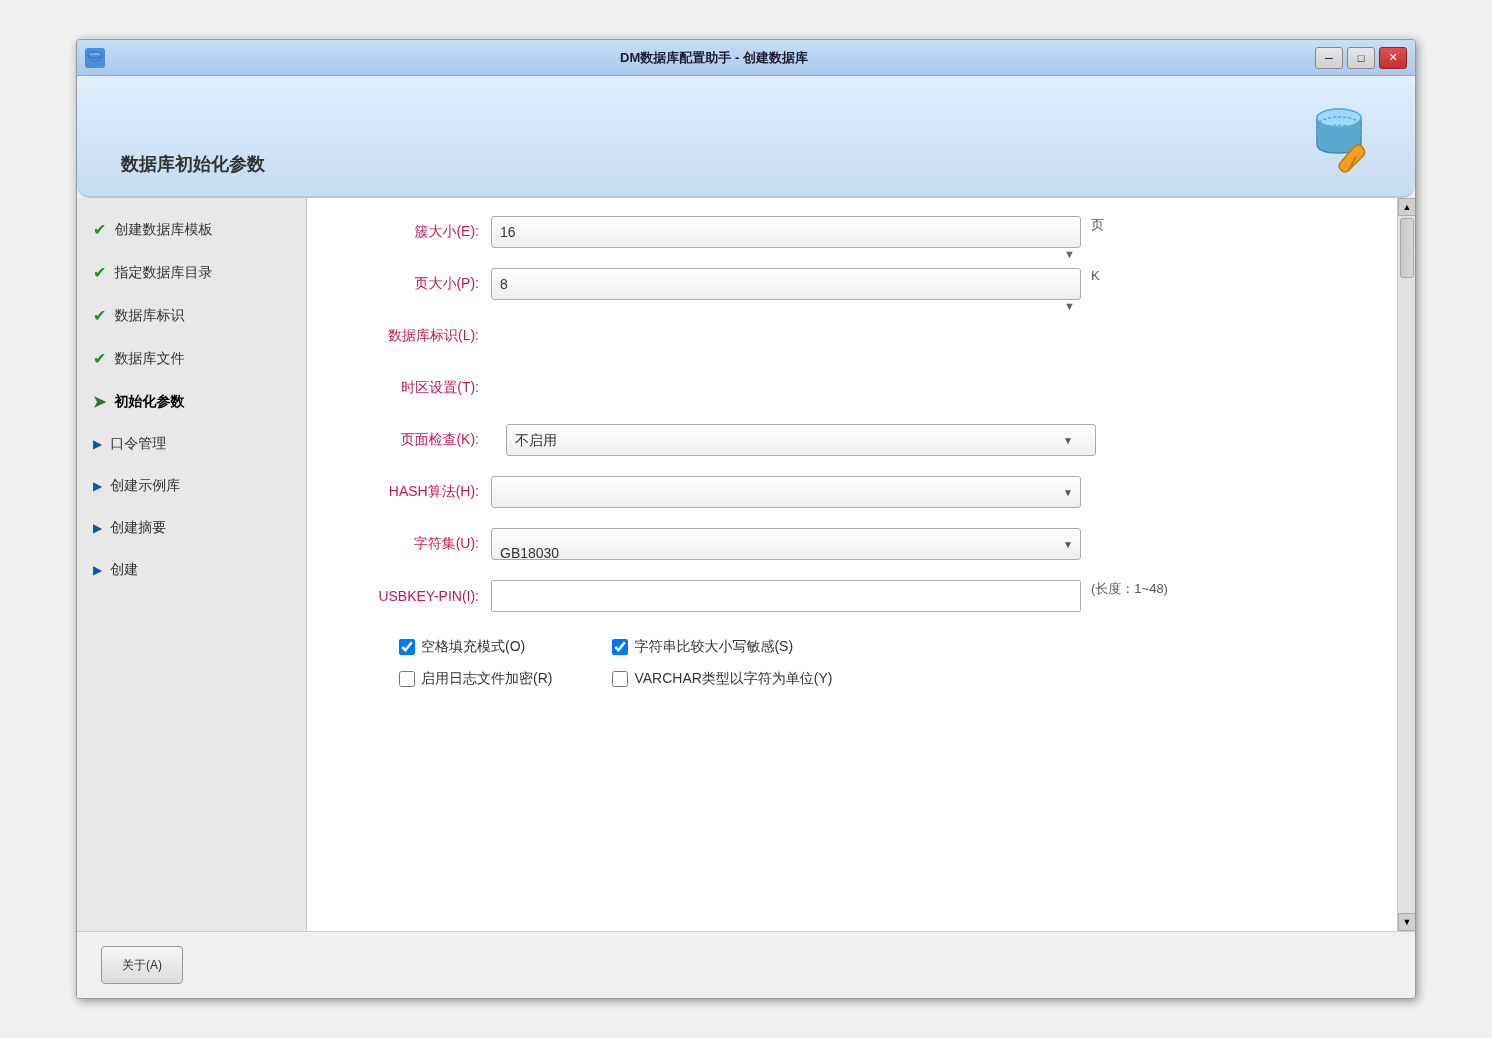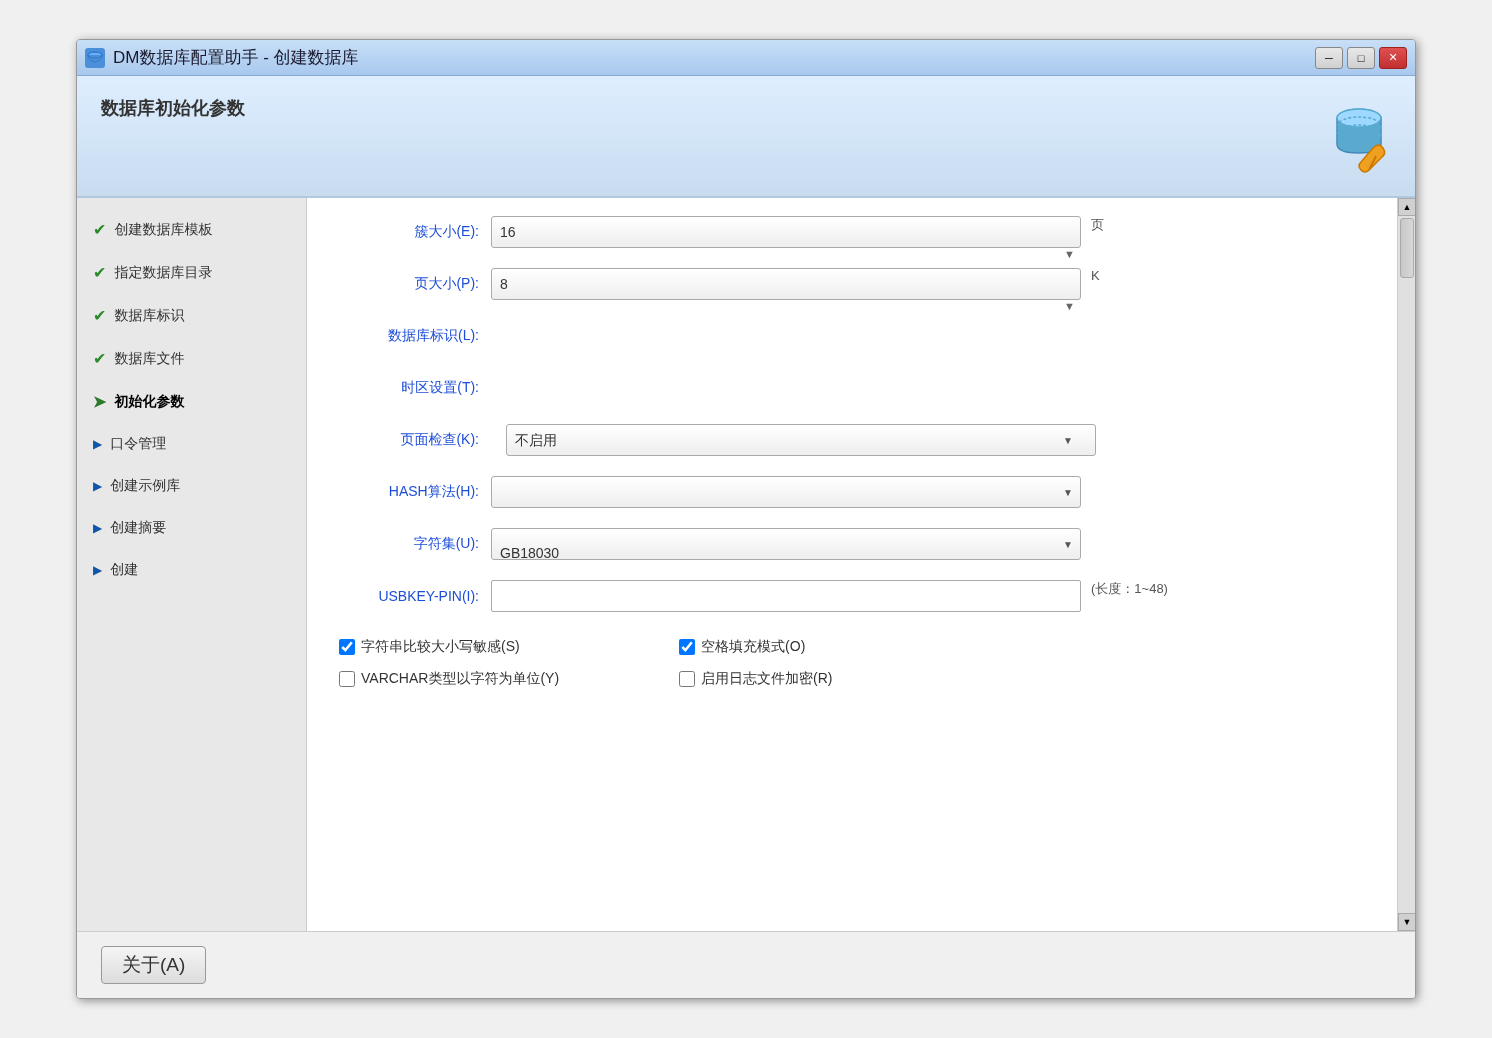--- a/index.html
+++ b/index.html
@@ -30,23 +30,24 @@
     .title-bar-icon {
       width: 20px; height: 20px; margin-right: 8px;
       background: #4a90d9;
       border-radius: 3px;
       display: flex; align-items: center; justify-content: center;
       flex-shrink: 0;
     }
 
     .title-bar-title {
       flex: 1;
-      font-size: 17px;
-      font-weight: normal;
+      font-size: 13px;
+      font-weight: bold;
       color: #1a1a2e;
+      text-align: center;
     }
 
     .title-bar-controls {
       display: flex; gap: 4px;
     }
 
     .tb-btn {
       width: 28px; height: 22px;
       border: 1px solid #888;
       border-radius: 3px;
@@ -60,27 +61,28 @@
     .content-area {
       flex: 1;
       display: flex;
       flex-direction: column;
       overflow: hidden;
       background: #f0f0f0;
     }
 
     .header-section {
       background: linear-gradient(to bottom, #deeeff, #c8dcf0);
-      padding: 20px 24px;
-      display: flex;
-      align-items: flex-start;
+      padding: 20px 44px;
+      display: flex;
+      align-items: flex-end;
       justify-content: space-between;
       border-bottom: 2px solid #b0c8e0;
       flex-shrink: 0;
       min-height: 90px;
+      border-radius: 13px;
     }
 
     .header-title {
       font-size: 18px;
       font-weight: bold;
       color: #333;
     }
 
     .header-icon {
       width: 80px; height: 80px;
@@ -182,21 +184,21 @@
     .form-row {
       display: flex;
       align-items: center;
       margin-bottom: 16px;
       min-height: 36px;
     }
 
     .form-label {
       width: 160px;
       font-size: 14px;
-      color: #1d4ed8;
+      color: #be185d;
       flex-shrink: 0;
       text-align: right;
       padding-right: 12px;
     }
 
     .form-control-area {
       flex: 1;
       display: flex;
       align-items: flex-start;
       gap: 10px;
@@ -282,21 +284,21 @@
 
     .footer-left { display: flex; gap: 12px; }
     .footer-right { display: flex; gap: 12px; }
 
     .btn {
       height: 38px;
       padding: 0 20px;
       border: 1px solid #999;
       border-radius: 4px;
       background: linear-gradient(to bottom, #f5f5f5, #dcdcdc);
-      font-size: 19px;
+      font-size: 12px;
       color: #333;
       cursor: pointer;
       display: flex;
       align-items: center;
     }
 
     .btn.primary {
       background: linear-gradient(to bottom, #e8f4ff, #c0dcf8);
       border-color: #6699cc;
       color: #1144aa;
@@ -486,38 +488,38 @@
 
           <div class="form-row">
             <span class="form-label">USBKEY-PIN(I):</span>
             <div class="form-control-area">
               <input class="form-input" style="width: 590px;" type="password" value="">
               <span class="form-hint">(长度：1~48)</span>
             </div>
           </div>
 
           <div class="checkboxes-section">
+            <div style="display:flex; flex-direction:column; gap:14px; margin-left:60px;">
+              <div class="checkbox-row">
+                <input type="checkbox" checked="" style="">
+                <span>空格填充模式(O)</span>
+              </div>
+              <div class="checkbox-row">
+                <input type="checkbox" style="">
+                <span>启用日志文件加密(R)</span>
+              </div>
+            </div>
             <div style="display:flex; flex-direction:column; gap:14px;">
               <div class="checkbox-row">
                 <input type="checkbox" checked="" style="">
                 <span>字符串比较大小写敏感(S)</span>
               </div>
               <div class="checkbox-row">
                 <input type="checkbox" style="">
                 <span>VARCHAR类型以字符为单位(Y)</span>
-              </div>
-            </div>
-            <div style="display:flex; flex-direction:column; gap:14px; margin-left:60px;">
-              <div class="checkbox-row">
-                <input type="checkbox" checked="" style="">
-                <span>空格填充模式(O)</span>
-              </div>
-              <div class="checkbox-row">
-                <input type="checkbox" style="">
-                <span>启用日志文件加密(R)</span>
               </div>
             </div>
           </div>
         </div>
 
         <div class="scrollbar-track">
           <div class="scrollbar-arrow top">▲</div>
           <div class="scrollbar-thumb"></div>
           <div class="scrollbar-arrow bottom">▼</div>
         </div>

